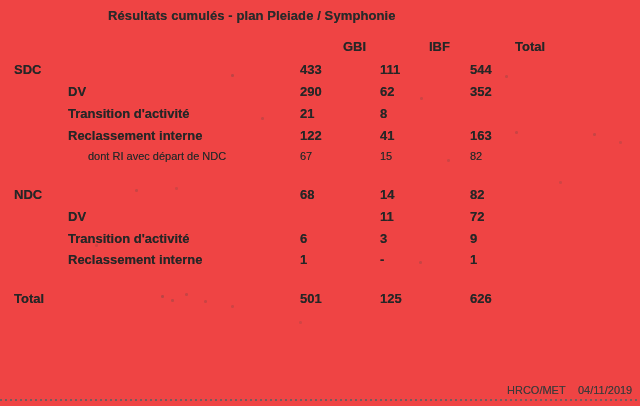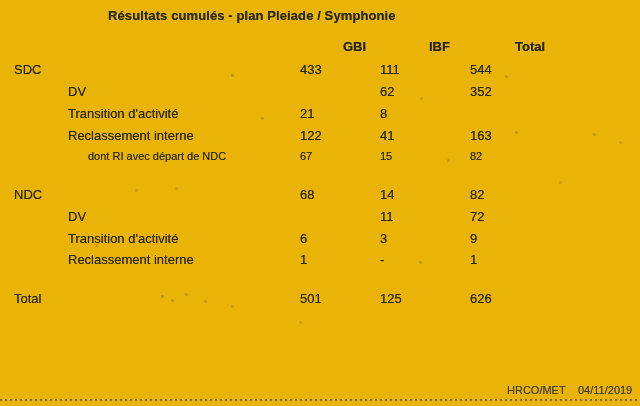--- a/index.html
+++ b/index.html
@@ -5,33 +5,33 @@
   html,body{margin:0;padding:0;}
   body{
     width:640px;height:406px;
     background:#ffffff;
     font-family:"Liberation Sans", sans-serif;
     overflow:hidden;
   }
   .page{
     position:relative;
     width:640px;height:406px;
-    background:#eab308;
+    background:#ef4444;
     color:#262626;
   }
   .title{
     position:absolute;left:108px;top:8px;
     font-size:13px;font-weight:700;
     color:#2a2a2a;
     text-shadow:0 0 0.6px rgba(45,45,45,.75);
     letter-spacing:.1px;
   }
   .row{
     position:absolute;left:0;width:100%;height:16px;
-    font-size:13px;font-weight:400;
+    font-size:13px;font-weight:700;
     text-shadow:0 0 0.6px rgba(45,45,45,.7);
   }
   .row .lbl{position:absolute;white-space:nowrap;}
   .lvl0 .lbl{left:14px;}
   .lvl1 .lbl{left:68px;}
   .lvl2 .lbl{left:88px;}
   .row .num{position:absolute;text-align:left;}
   .n1{left:300px;width:72px;}
   .n2{left:380px;width:60px;}
   .n3{left:470px;width:82px;}
@@ -99,20 +99,21 @@
 
   <div class="row lvl0" style="top:62px">
     <span class="lbl">SDC</span>
     <span class="num n1">433</span>
     <span class="num n2">111</span>
     <span class="num n3">544</span>
   </div>
 
   <div class="row lvl1" style="top:84px">
     <span class="lbl">DV</span>
+    <span class="num n1">290</span>
     <span class="num n2">62</span>
     <span class="num n3">352</span>
   </div>
 
   <div class="row lvl1" style="top:106px">
     <span class="lbl">Transition d'activité</span>
     <span class="num n1">21</span>
     <span class="num n2">8</span>
   </div>
 

